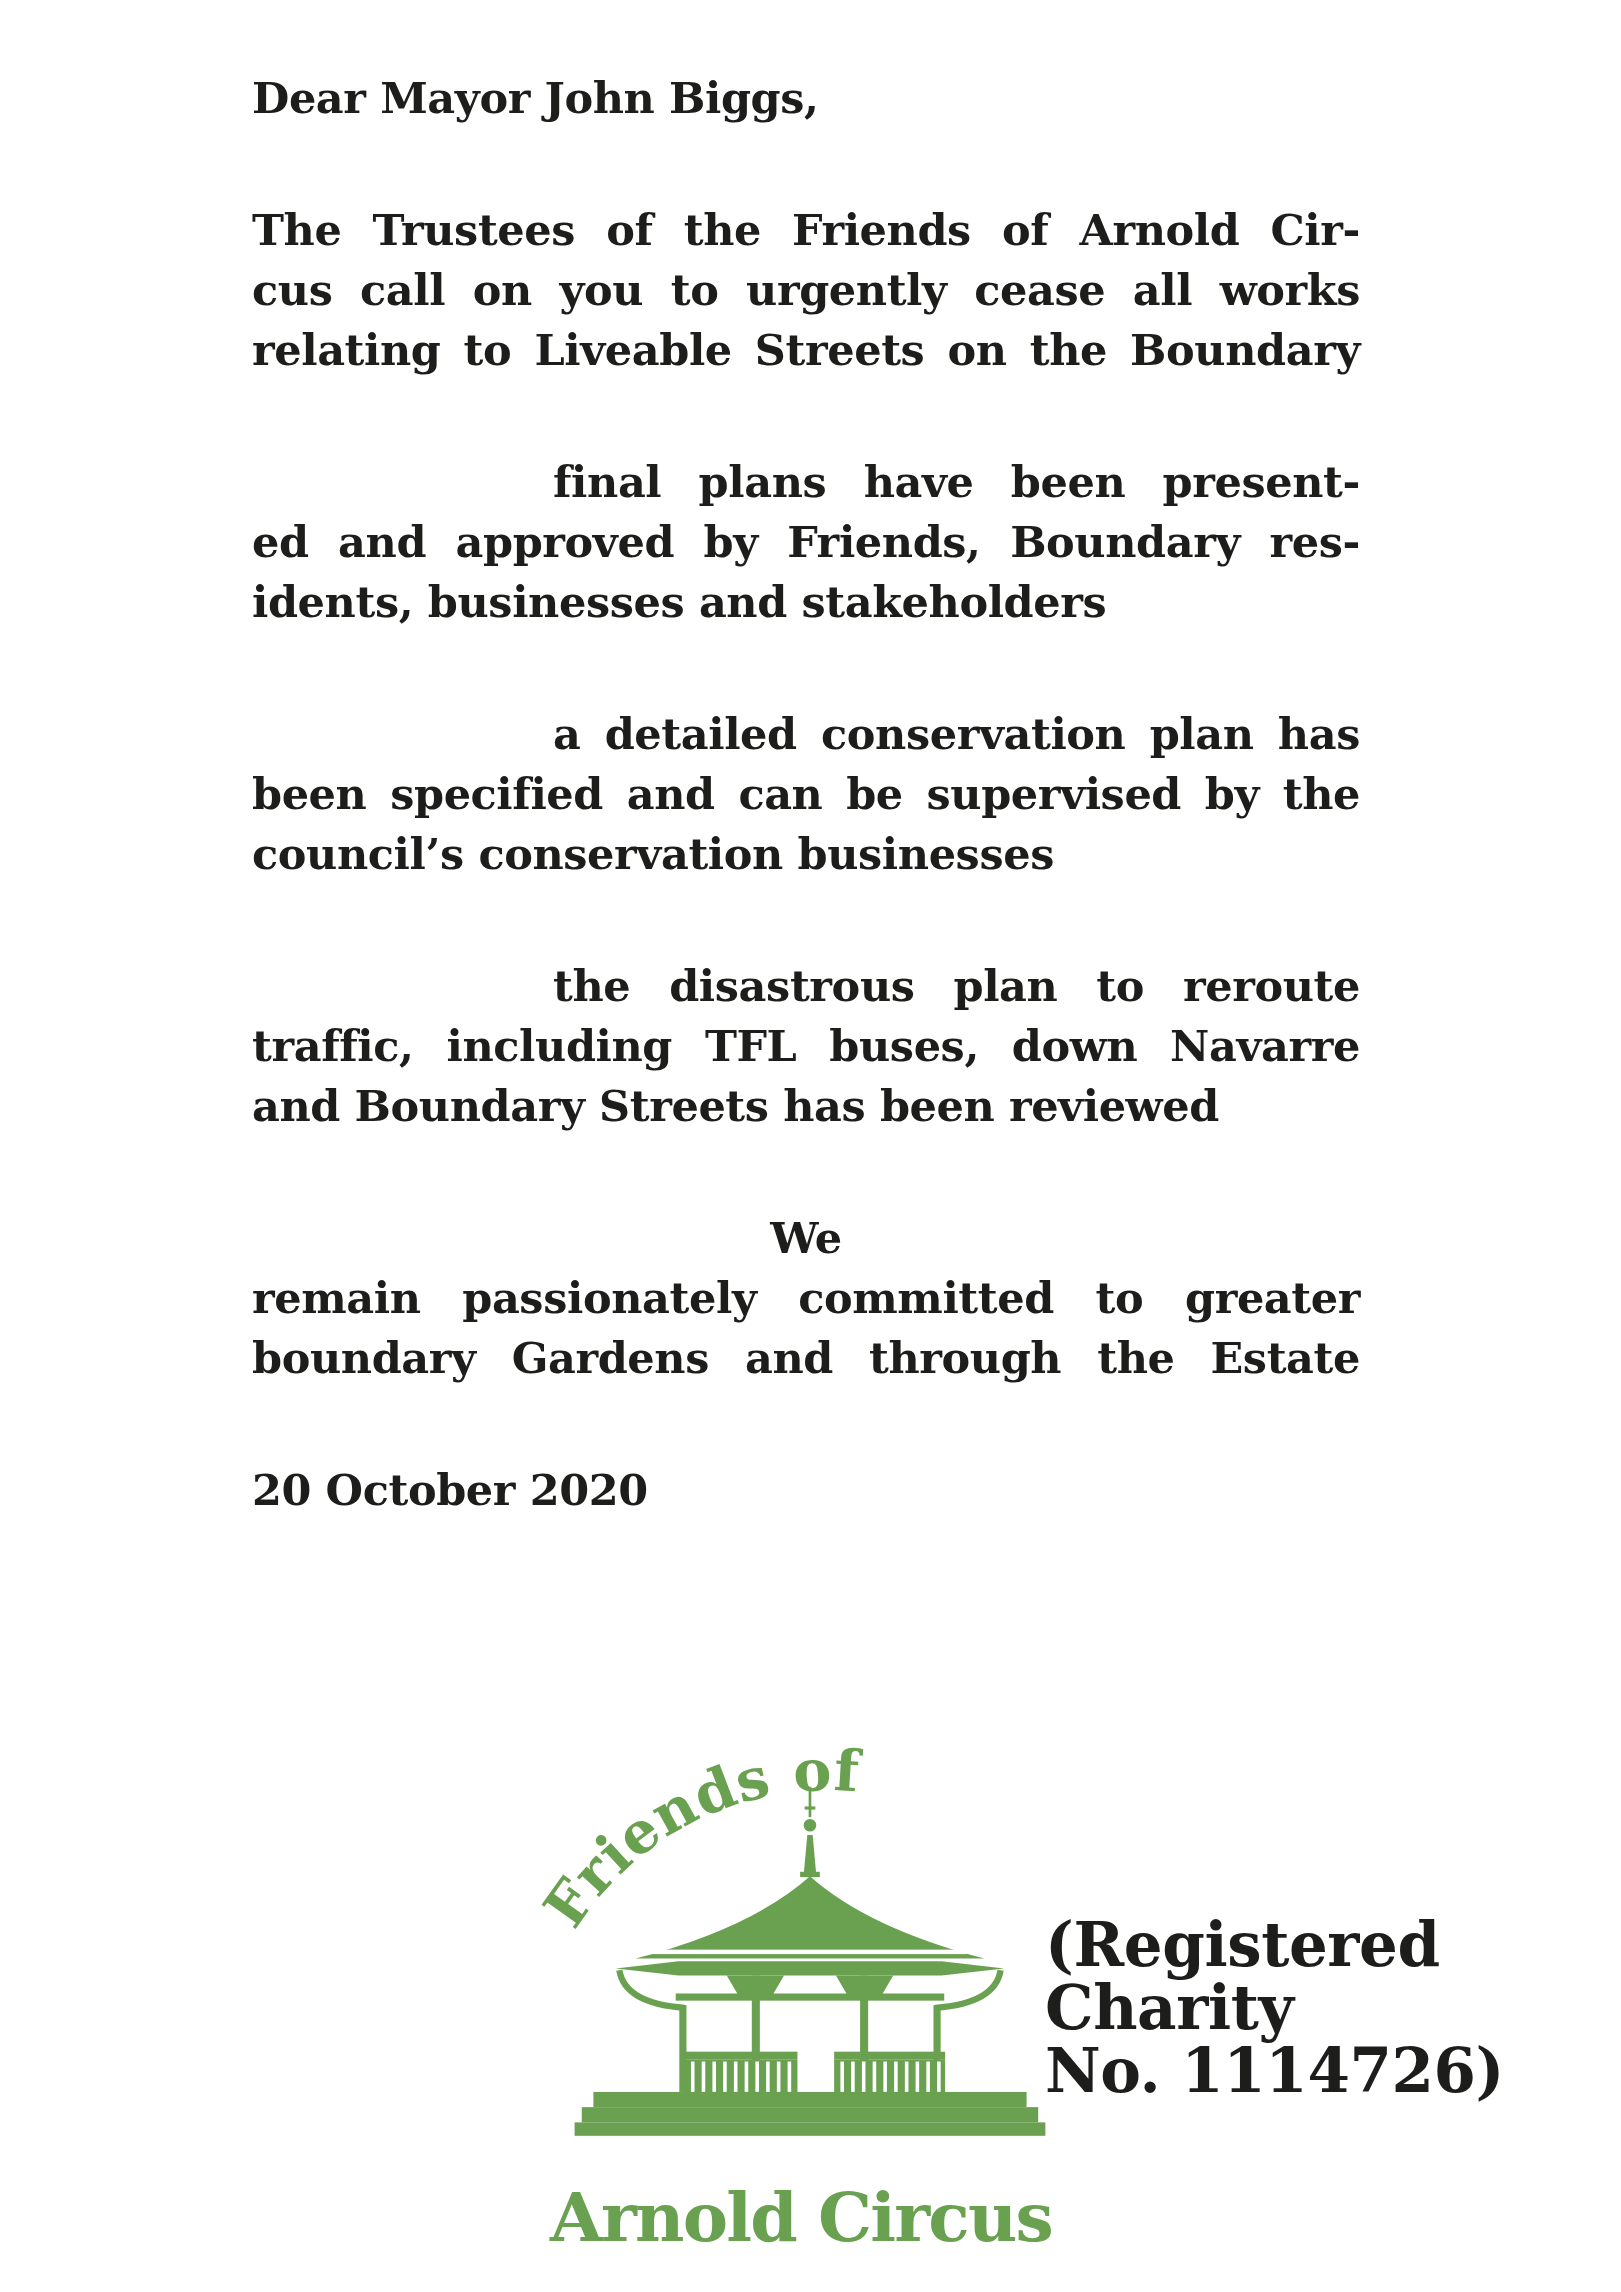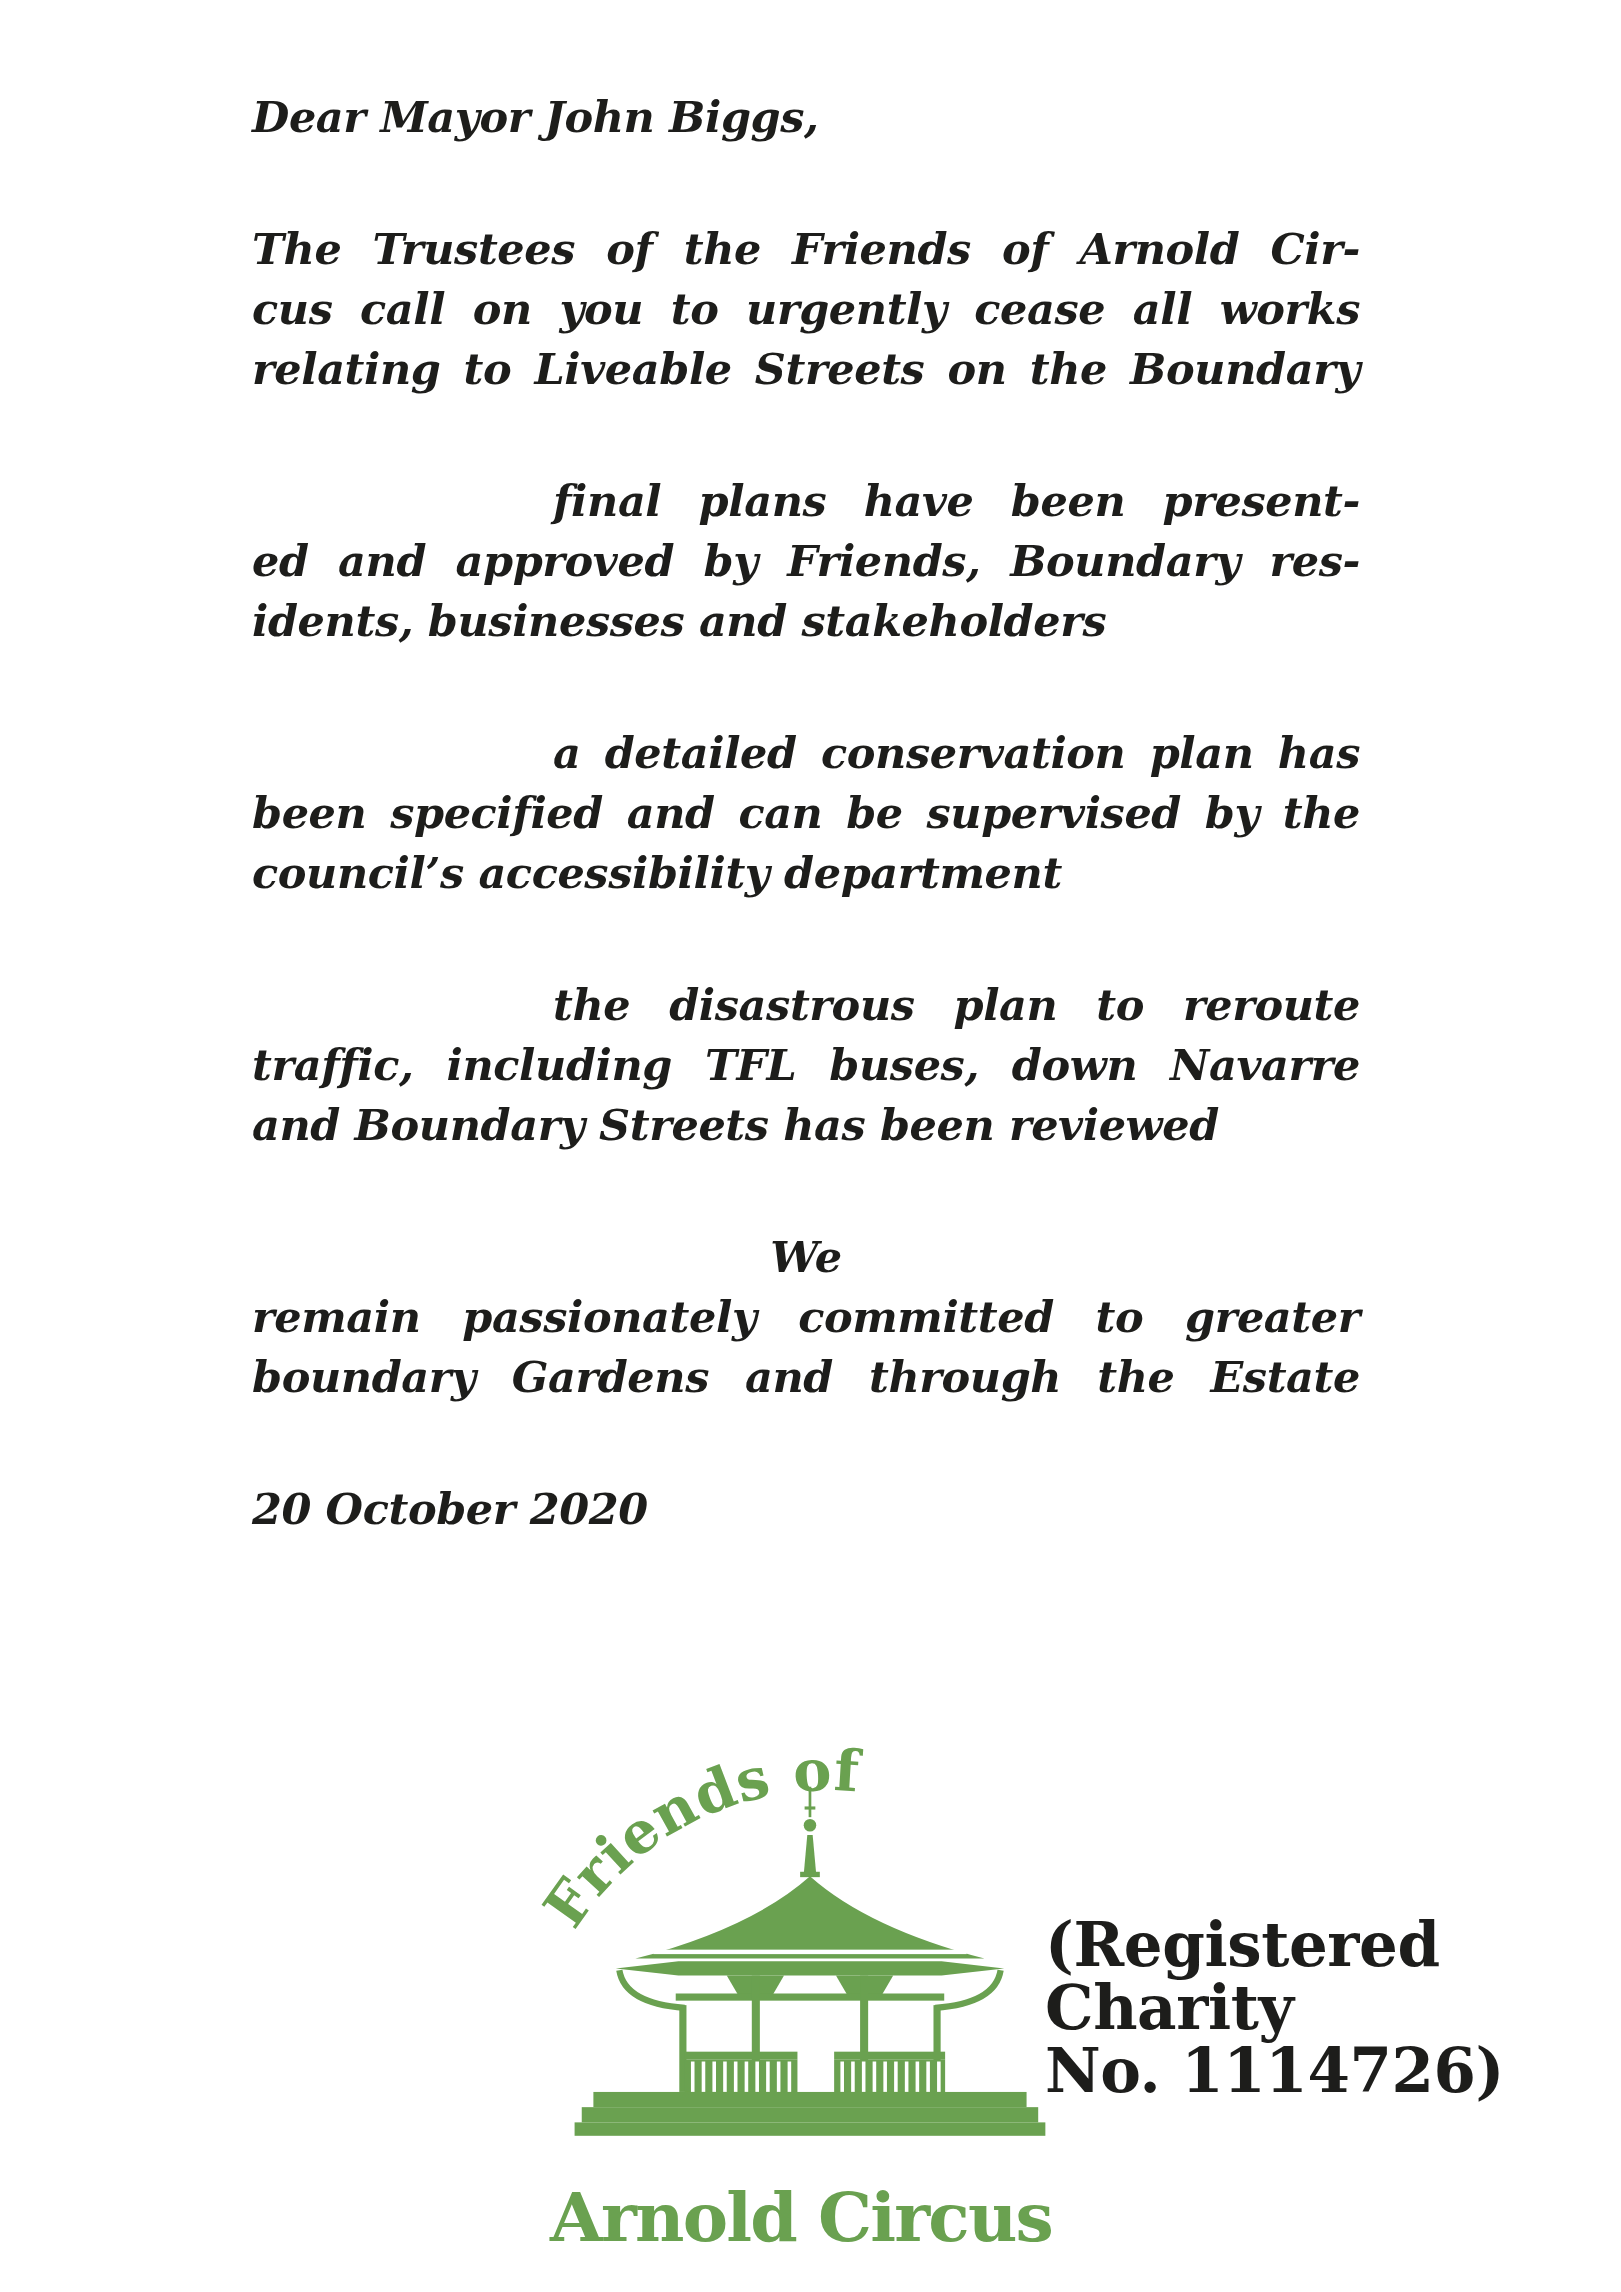--- a/index.html
+++ b/index.html
@@ -15,25 +15,24 @@
     background:var(--bg);
     overflow:hidden;
     font-family:"DejaVu Serif","Liberation Serif",serif;
     font-weight:700;
     color:var(--ink);
     margin:0 auto;
   }
   
   .letter{
     position:absolute;
-    left:252px;top:87px;width:1108px;
+    left:252px;top:68px;width:1108px;
     font-size:43px;
     line-height:60px;
     letter-spacing:-0.4px;
-    font-style:italic;
   }
   .salutation{margin-bottom:72px;}
   .para{margin-bottom:72px;}
   .line{min-height:60px;}
   .line.justify{text-align:justify;text-align-last:justify;}
   .line.center{text-align:center;text-align-last:center;}
   .line.left{text-align:left;}
   .line.indent{padding-left:301px;}
   .date-line{margin-top:0;}
   
@@ -82,21 +81,21 @@
           <div class="line justify">relating to Liveable Streets on the Boundary</div>
         </div>
         <div class="para">
           <div class="line justify indent">final plans have been present-</div>
           <div class="line justify">ed and approved by Friends, Boundary res-</div>
           <div class="line left">idents, businesses and stakeholders</div>
         </div>
         <div class="para">
           <div class="line justify indent">a detailed conservation plan has</div>
           <div class="line justify">been specified and can be supervised by the</div>
-          <div class="line left">council’s accessibility department</div>
+          <div class="line left">council’s conservation businesses</div>
         </div>
         <div class="para">
           <div class="line justify indent">the disastrous plan to reroute</div>
           <div class="line justify">traffic, including TFL buses, down Navarre</div>
           <div class="line left">and Boundary Streets has been reviewed</div>
         </div>
         <div class="para">
           <div class="line center">We</div>
           <div class="line justify">remain passionately committed to greater</div>
           <div class="line justify">boundary Gardens and through the Estate</div>

